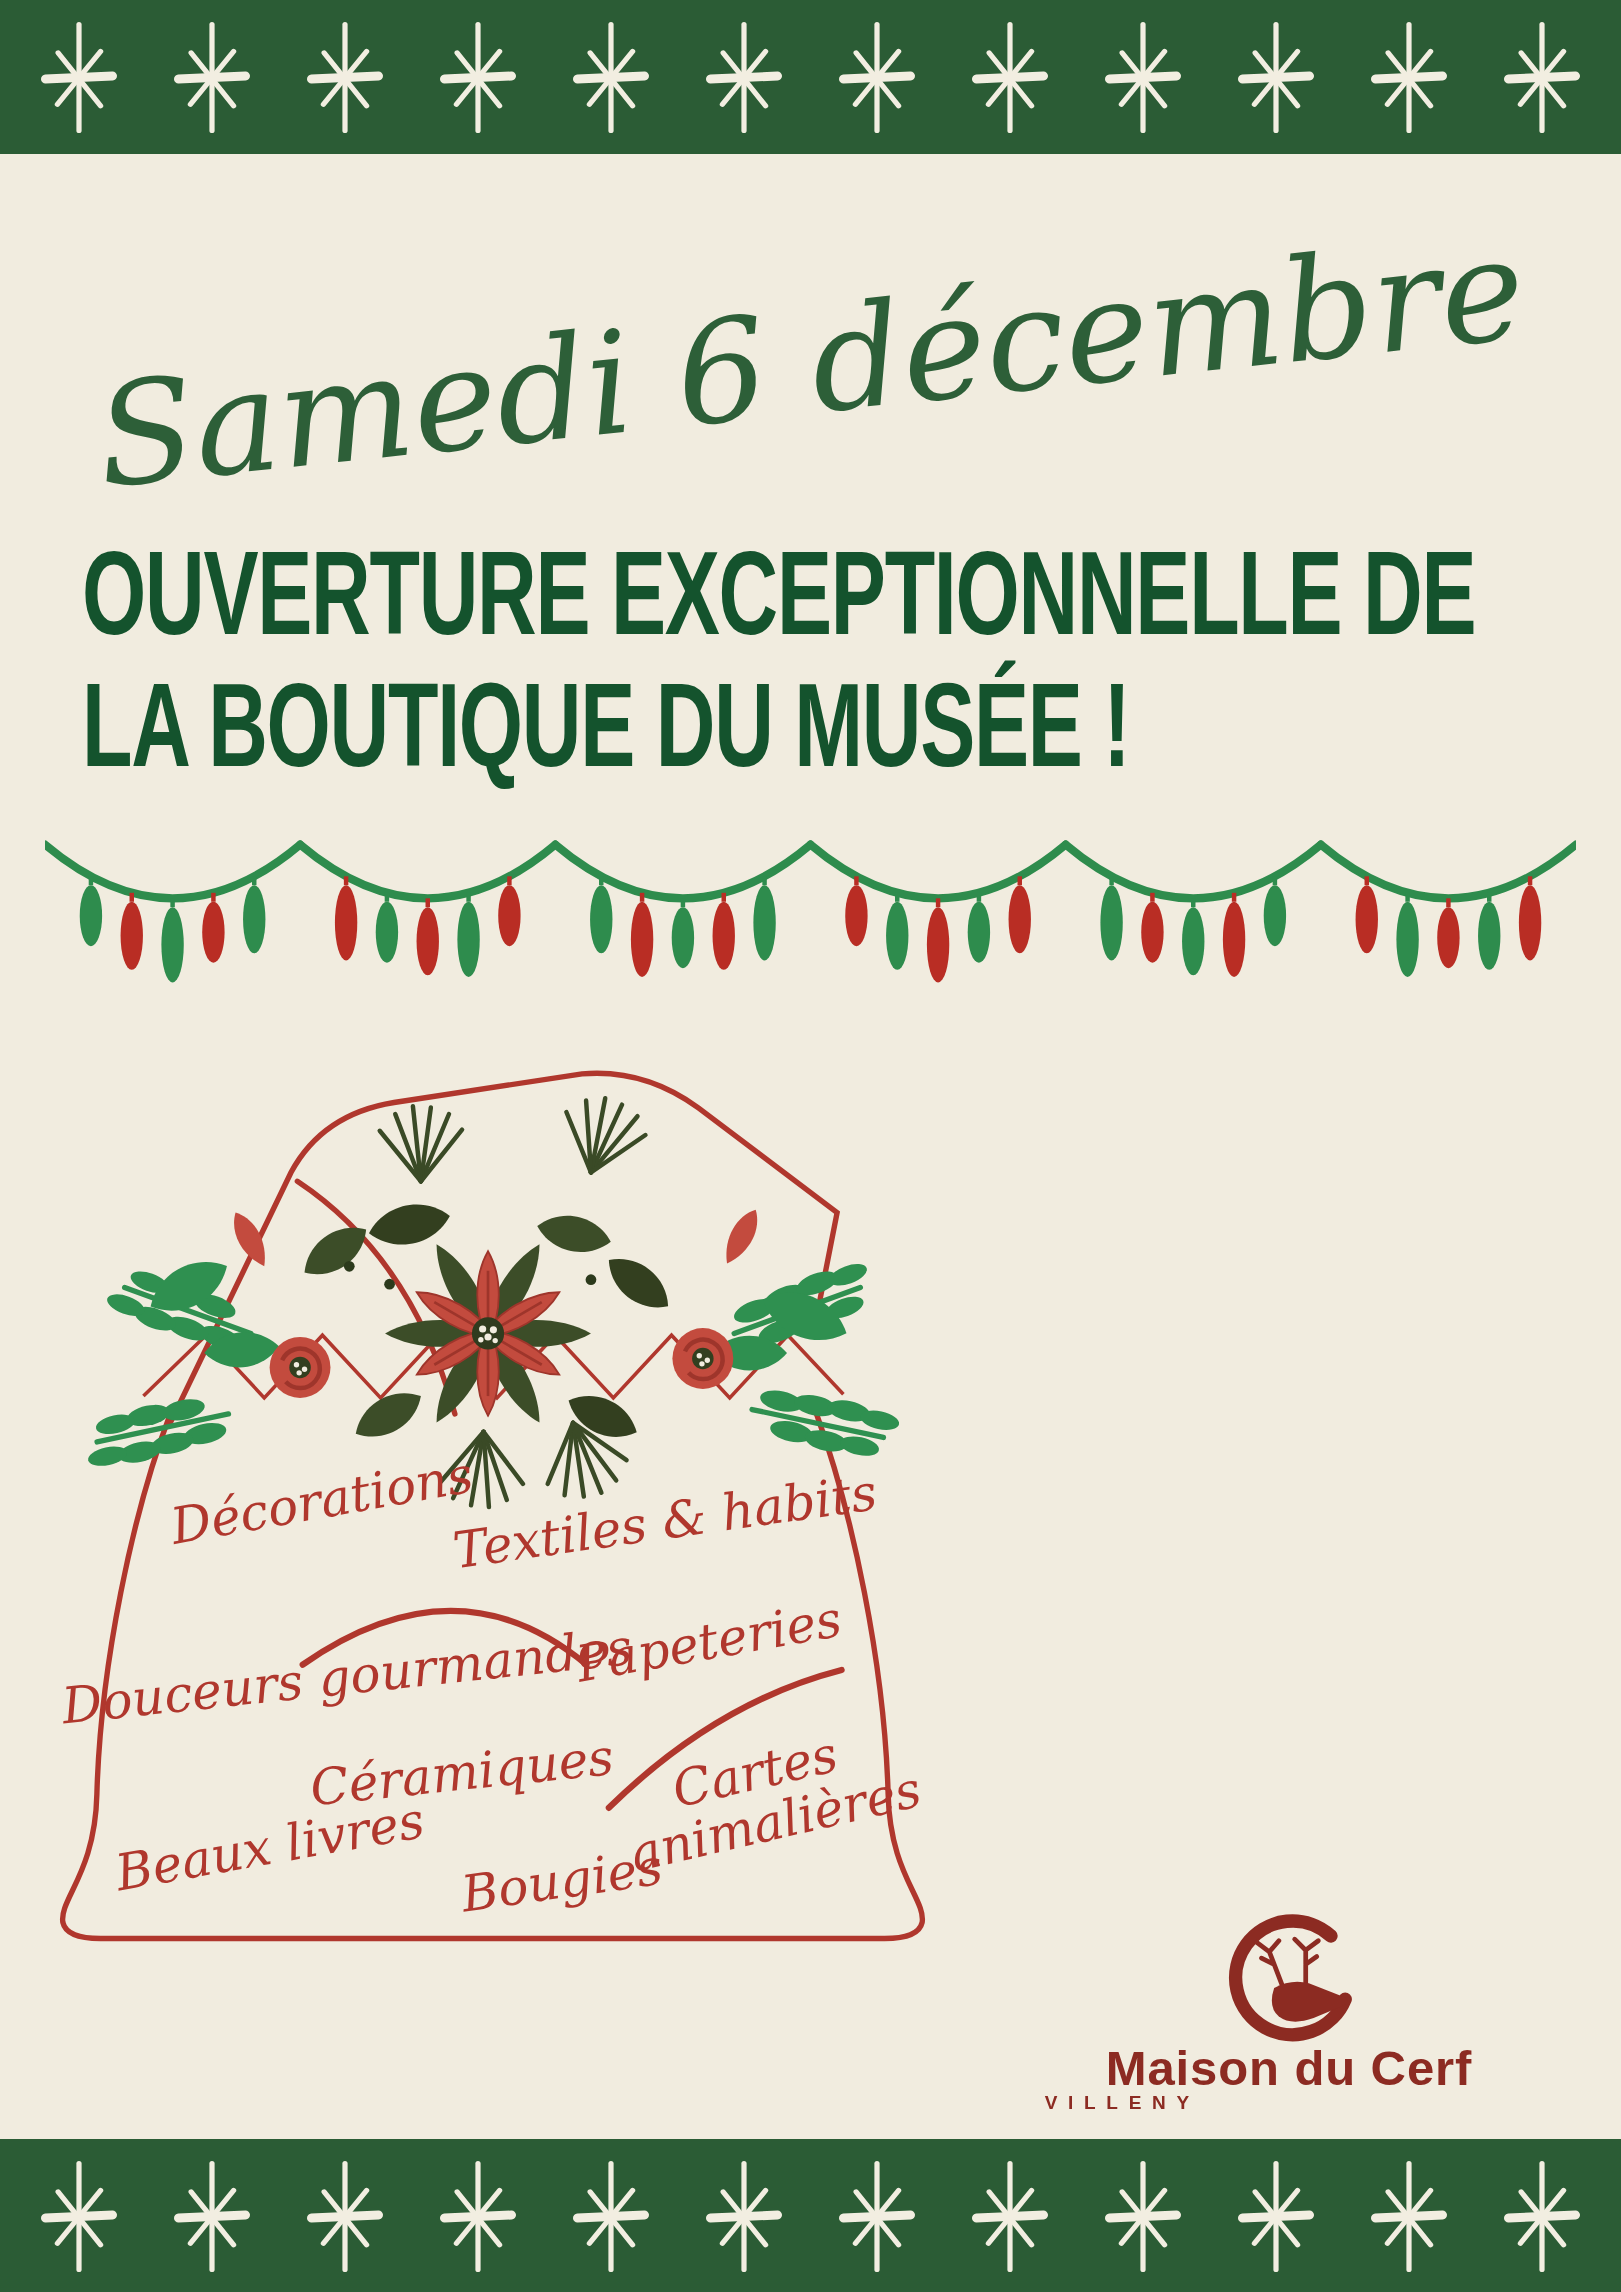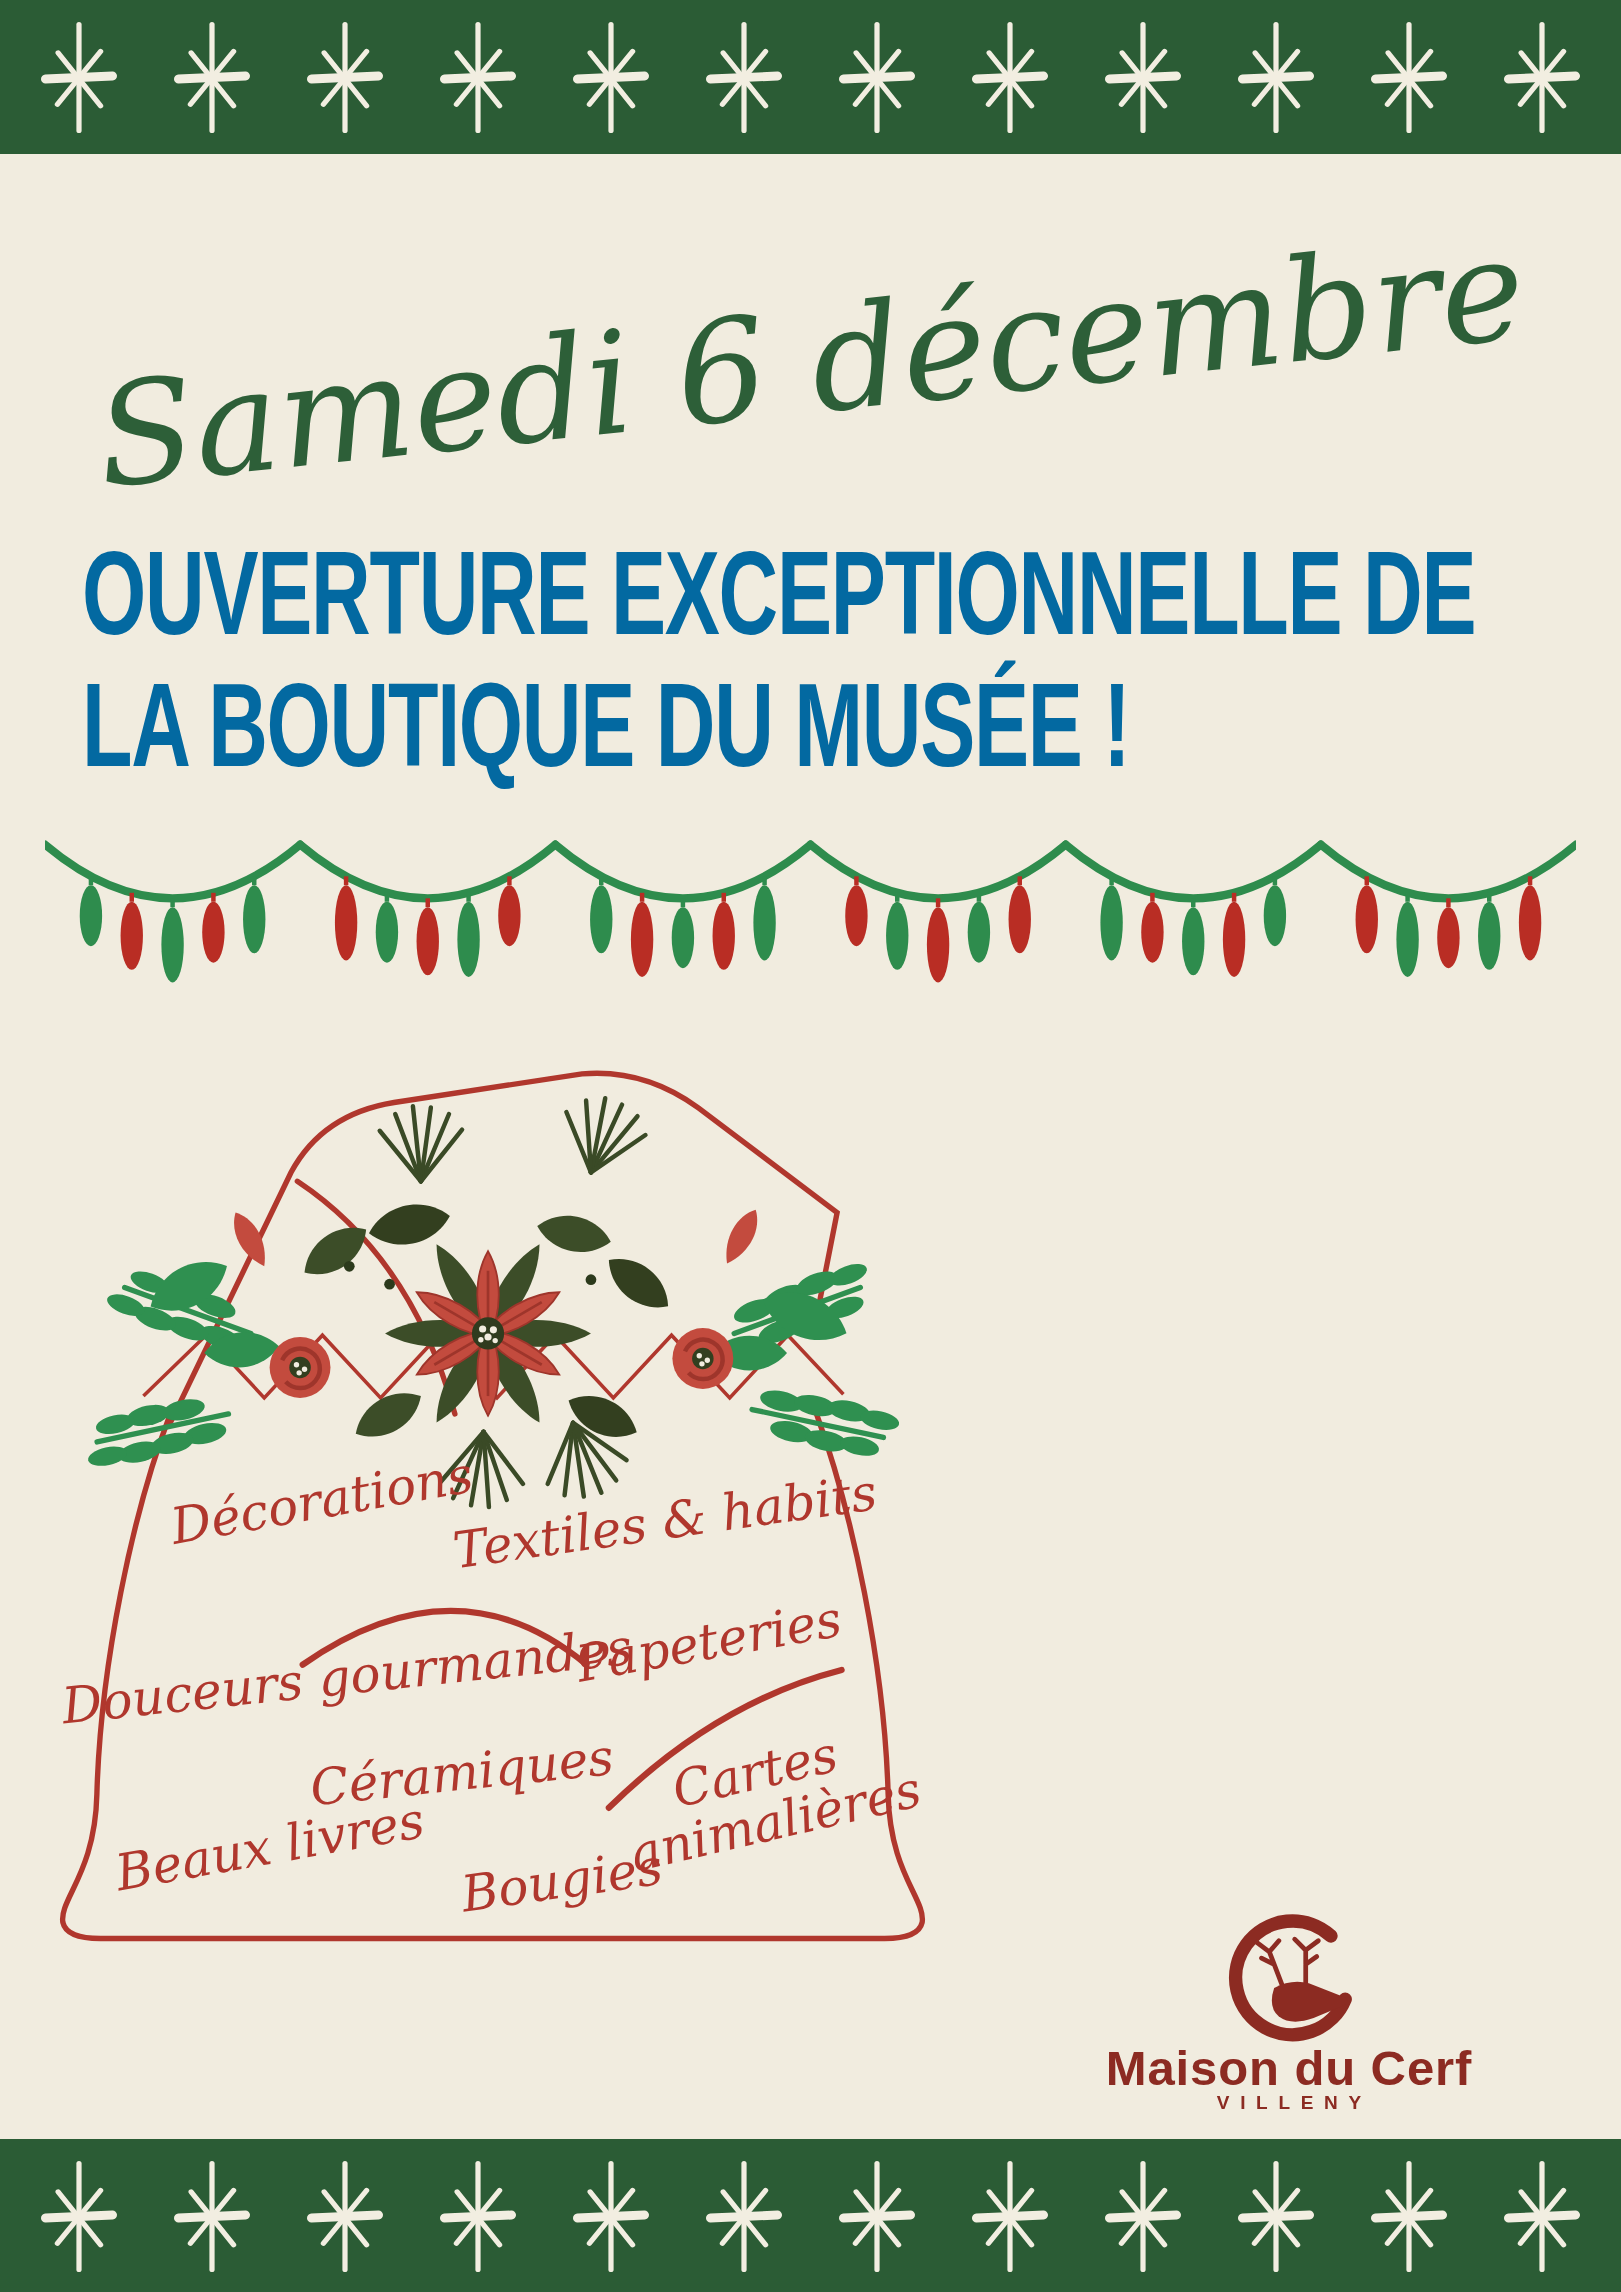--- a/index.html
+++ b/index.html
@@ -20,21 +20,21 @@
   
   .date-script{
     position:absolute;left:0;top:210px;width:1621px;height:304px;
     display:flex;align-items:center;justify-content:center;
     font-family:"DejaVu Serif",serif;font-style:italic;
     font-size:142px;color:#2d5f38;transform:rotate(-6deg);
     white-space:nowrap;
   }
 
   
-  .headline{position:absolute;left:82px;top:527px;width:1522px;color:#0369a1;}
+  .headline{position:absolute;left:82px;top:527px;width:1522px;color:#14532d;}
   .headline .hl-line{
     font-weight:bold;font-size:118px;line-height:1.12;letter-spacing:-1.8px;
     transform:scaleX(0.70);transform-origin:left center;white-space:nowrap;
   }
 
   
   #garland{position:absolute;left:45px;top:831px;width:1531px;height:157px;}
 
   
   #sack-svg{position:absolute;left:36px;top:1037px;width:913px;height:933px;}
@@ -58,21 +58,21 @@
     transform:scaleX(0.88);transform-origin:center;white-space:nowrap;
   }
 
   
   #logo-icon{position:absolute;left:1212px;top:1906px;width:159px;height:150px;}
   .logo-name{
     position:absolute;left:1034px;top:2040px;width:510px;text-align:center;
     color:#8c2b22;font-size:49px;font-weight:bold;letter-spacing:0.9px;
   }
   .logo-city{
-    position:absolute;left:1034px;top:2092px;width:510px;text-align:center;
+    position:absolute;left:1034px;top:2092px;width:510px;
     color:#8c2b22;font-size:19px;letter-spacing:10.7px;font-weight:bold;text-indent:10.7px;
   }
 </style>
 </head>
 <body>
 
 <div class="poster">
 
   <div class="banner top" id="banner-top">
       <svg viewBox="0 0 110 150" class="star-icon">

